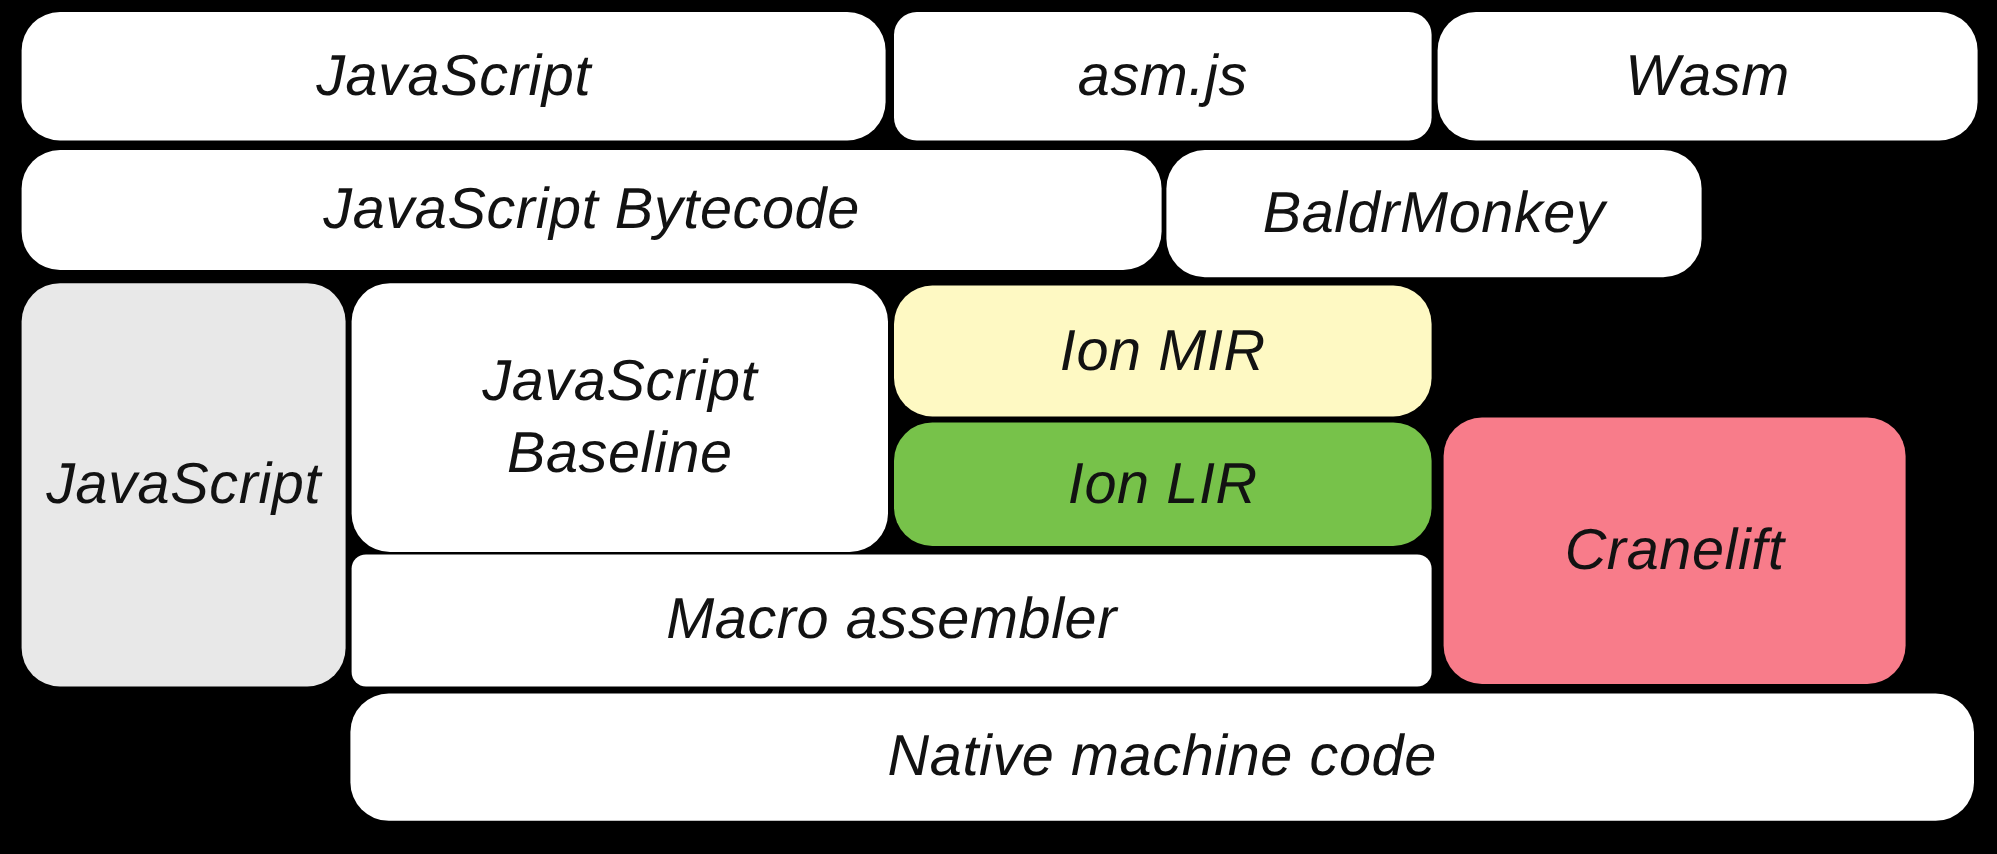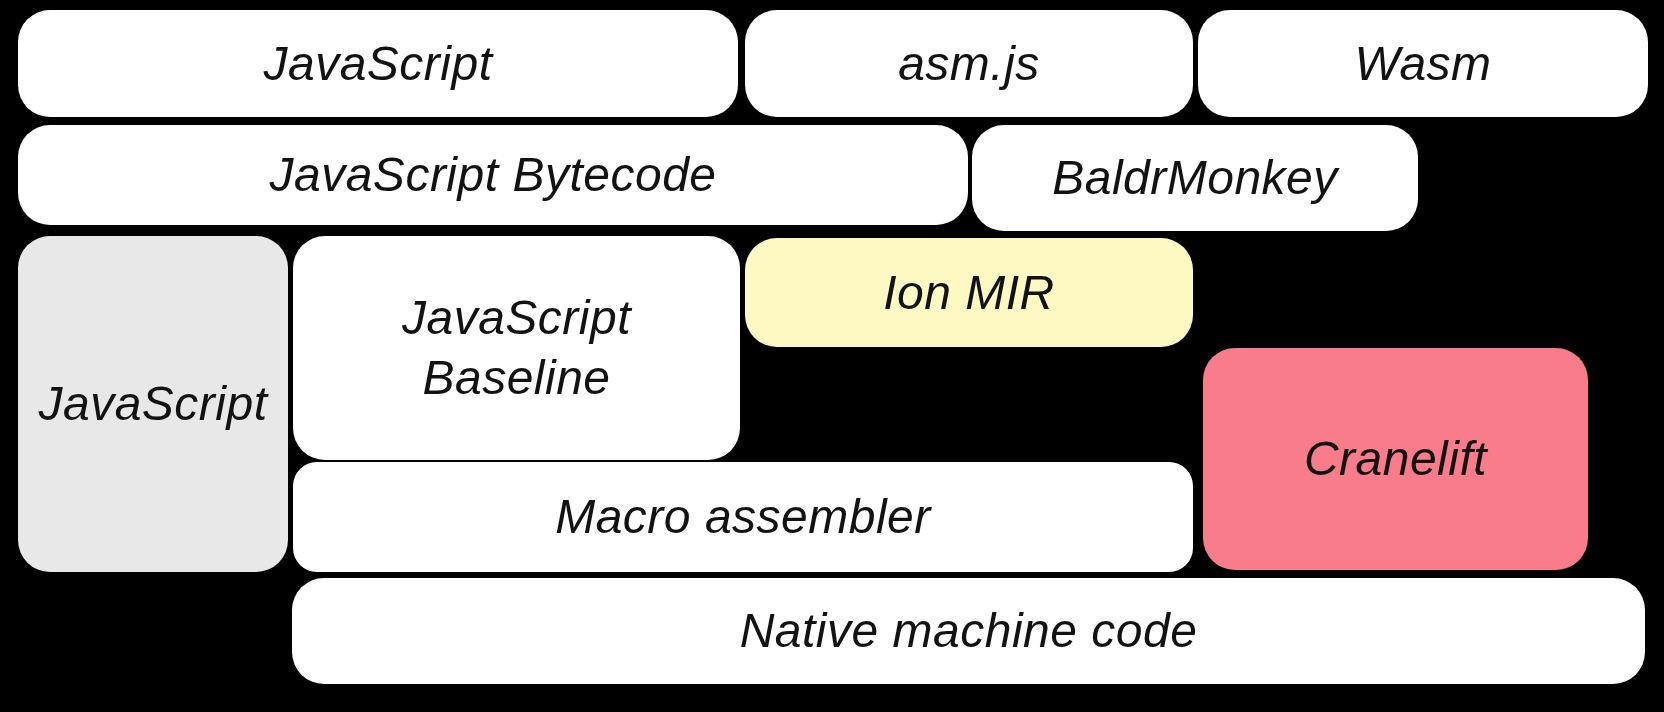--- a/index.html
+++ b/index.html
@@ -33,21 +33,21 @@
     letter-spacing: 0.5px;
   }
 </style>
 </head>
 <body>
 
 <div id="diagram" style="width: 1664px; height: 712px; background: rgb(0, 0, 0);">
     <div class="box" style="left: 18px; top: 10px; width: 720px; height: 107px; background: rgb(255, 255, 255); border-radius: 32px;">
       <span class="box-label" style="color: rgb(18, 18, 18);">JavaScript</span>
     </div>
-    <div class="box" style="left: 745px; top: 10px; width: 448px; height: 107px; background: rgb(255, 255, 255); border-radius: 32px;">
+    <div class="box" style="left: 745px; top: 10px; width: 448px; height: 107px; background: rgb(255, 255, 255); border-radius: 19px;">
       <span class="box-label" style="color: rgb(18, 18, 18);">asm.js</span>
     </div>
     <div class="box" style="left: 1198px; top: 10px; width: 450px; height: 107px; background: rgb(255, 255, 255); border-radius: 32px;">
       <span class="box-label" style="color: rgb(18, 18, 18);">Wasm</span>
     </div>
     <div class="box" style="left: 18px; top: 125px; width: 950px; height: 100px; background: rgb(255, 255, 255); border-radius: 32px;">
       <span class="box-label" style="color: rgb(18, 18, 18);">JavaScript Bytecode</span>
     </div>
     <div class="box" style="left: 972px; top: 125px; width: 446px; height: 106px; background: rgb(255, 255, 255); border-radius: 32px;">
       <span class="box-label" style="color: rgb(18, 18, 18);">BaldrMonkey</span>
@@ -55,22 +55,25 @@
     <div class="box" style="left: 18px; top: 236px; width: 270px; height: 336px; background: rgb(232, 232, 232); border-radius: 32px;">
       <span class="box-label" style="color: rgb(18, 18, 18);">JavaScript</span>
     </div>
     <div class="box" style="left: 293px; top: 236px; width: 447px; height: 224px; background: rgb(255, 255, 255); border-radius: 32px;">
       <span class="box-label" style="color: rgb(18, 18, 18);">JavaScript
 Baseline</span>
     </div>
     <div class="box" style="left: 745px; top: 238px; width: 448px; height: 109px; background: #fef9c3; border-radius: 32px;">
       <span class="box-label" style="color: rgb(18, 18, 18);">Ion MIR</span>
     </div>
+    <div class="box" style="left: 745px; top: 352px; width: 448px; height: 103px; background: rgb(119, 194, 74); border-radius: 32px;">
+      <span class="box-label" style="color: rgb(18, 18, 18);">Ion LIR</span>
+    </div>
     <div class="box" style="left: 1203px; top: 348px; width: 385px; height: 222px; background: rgb(248, 124, 138); border-radius: 32px;">
       <span class="box-label" style="color: rgb(18, 18, 18);">Cranelift</span>
     </div>
-    <div class="box" style="left: 293px; top: 462px; width: 900px; height: 110px; background: rgb(255, 255, 255); border-radius: 24px;">
+    <div class="box" style="left: 293px; top: 462px; width: 900px; height: 110px; background: rgb(255, 255, 255); border-radius: 12px;">
       <span class="box-label" style="color: rgb(18, 18, 18);">Macro assembler</span>
     </div>
     <div class="box" style="left: 292px; top: 578px; width: 1353px; height: 106px; background: rgb(255, 255, 255); border-radius: 32px;">
       <span class="box-label" style="color: rgb(18, 18, 18);">Native machine code</span>
     </div>
   </div>
 
 </body></html>

